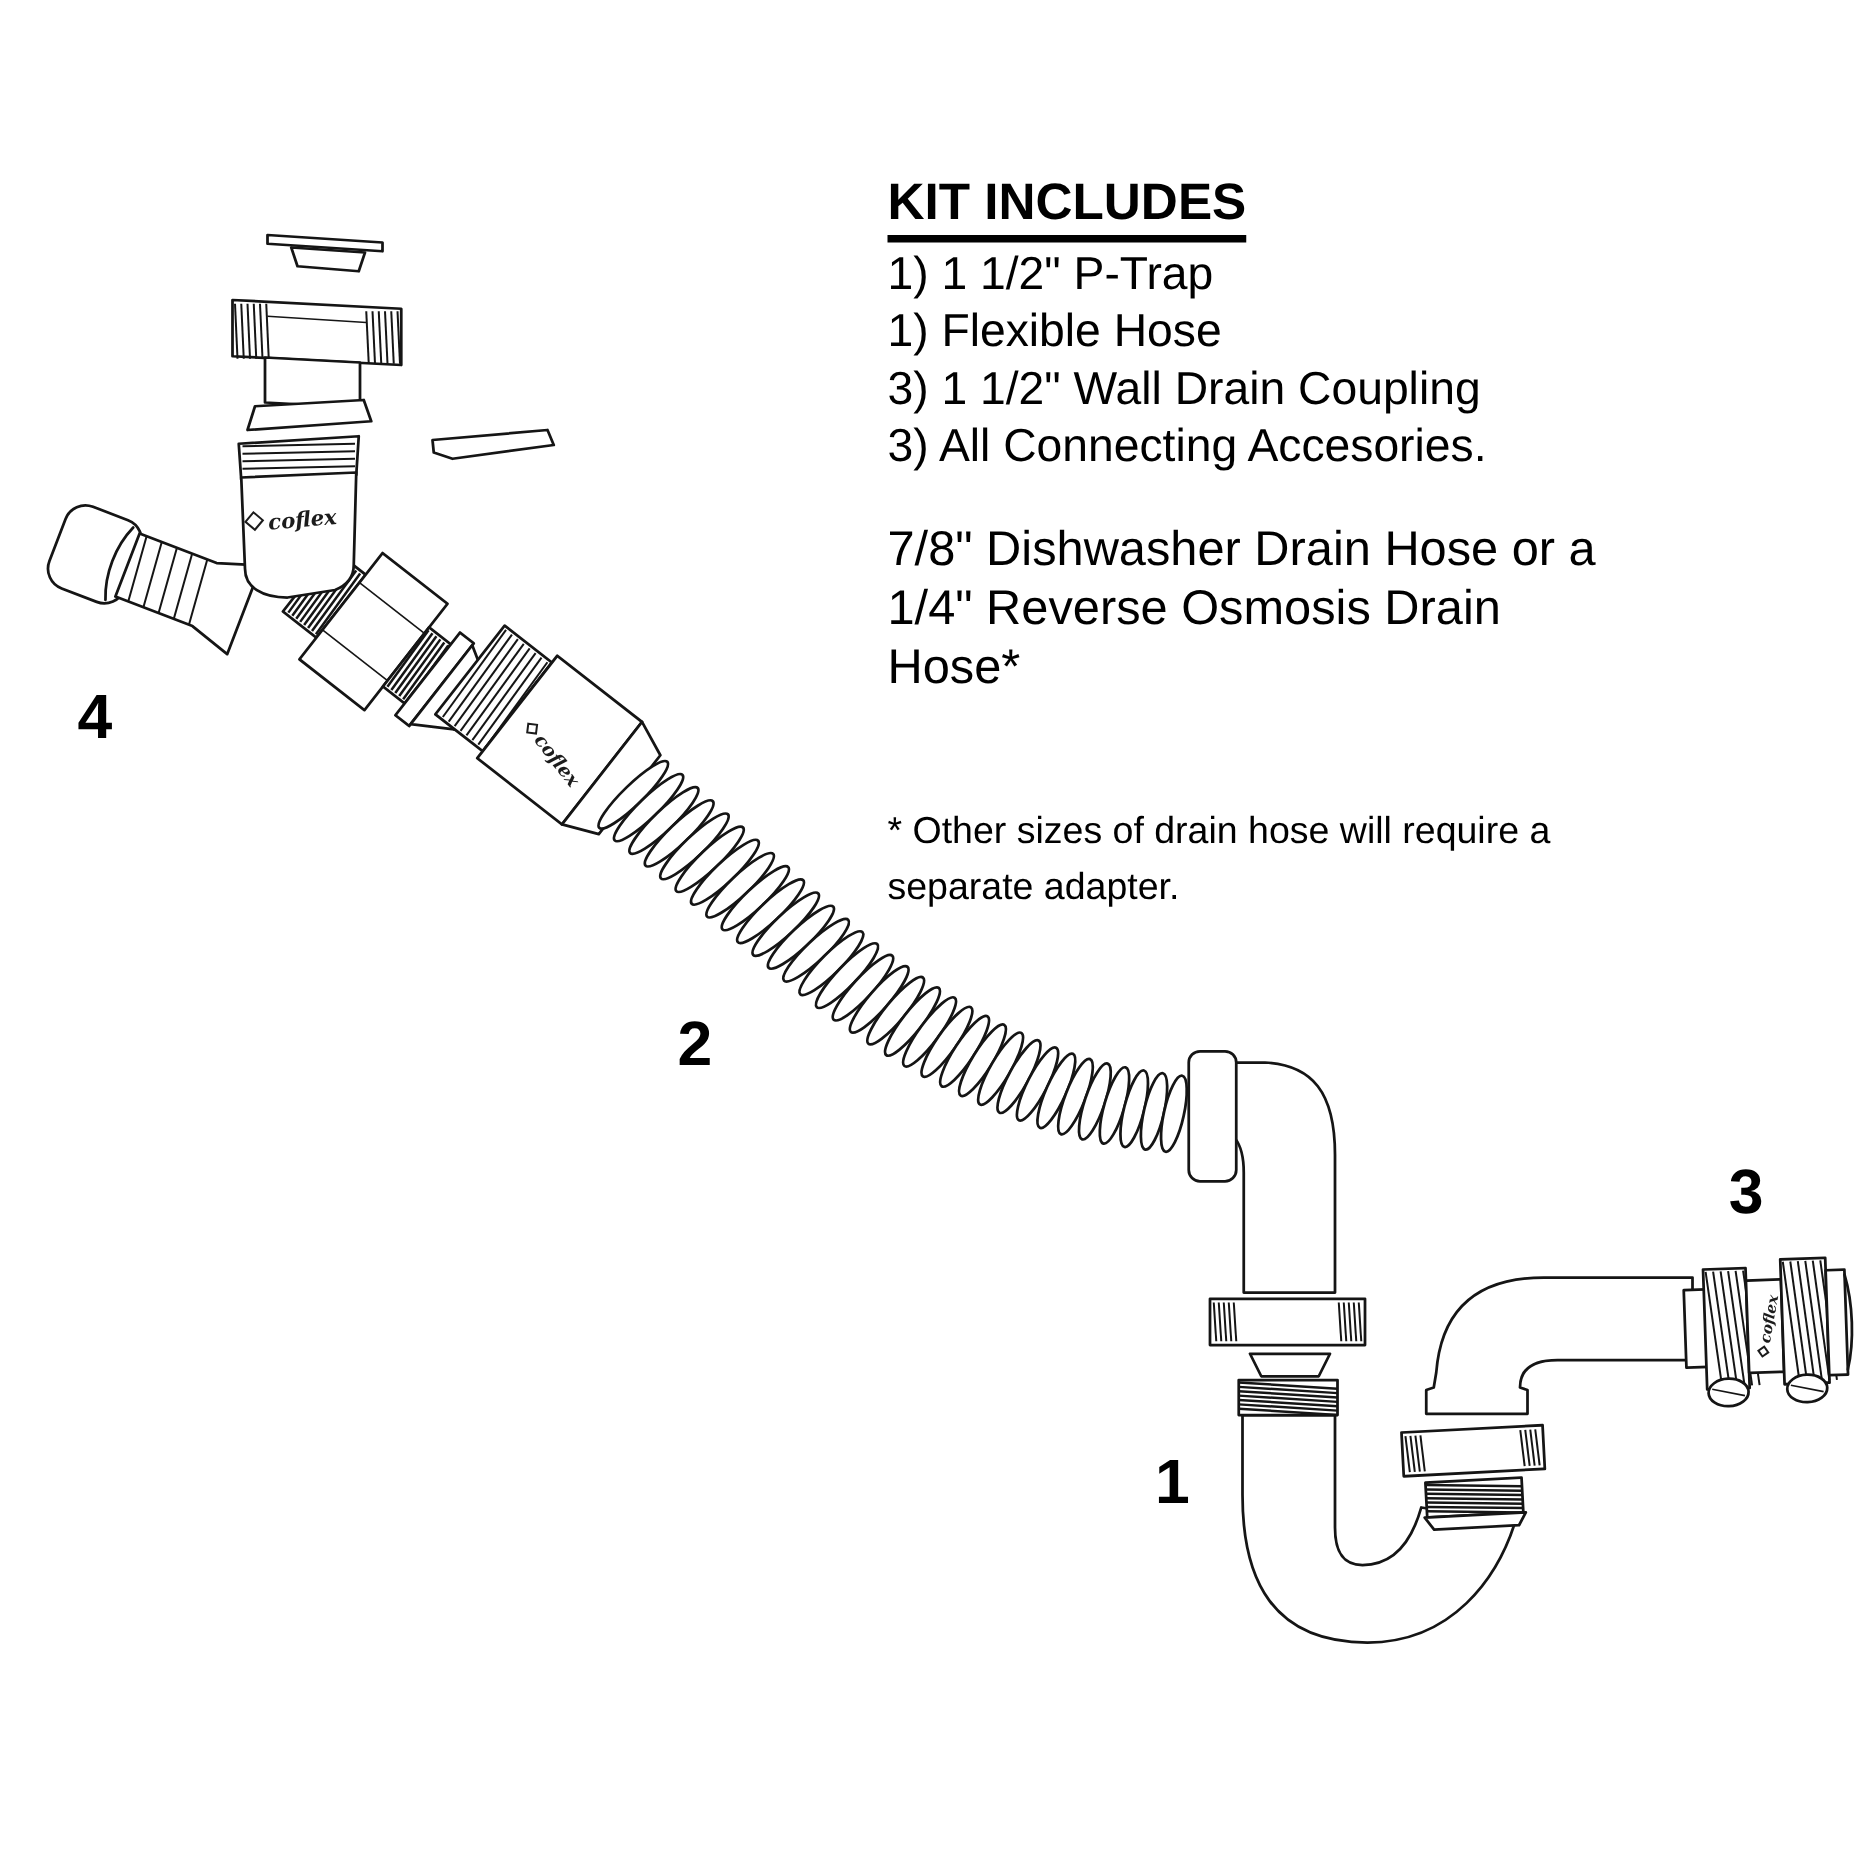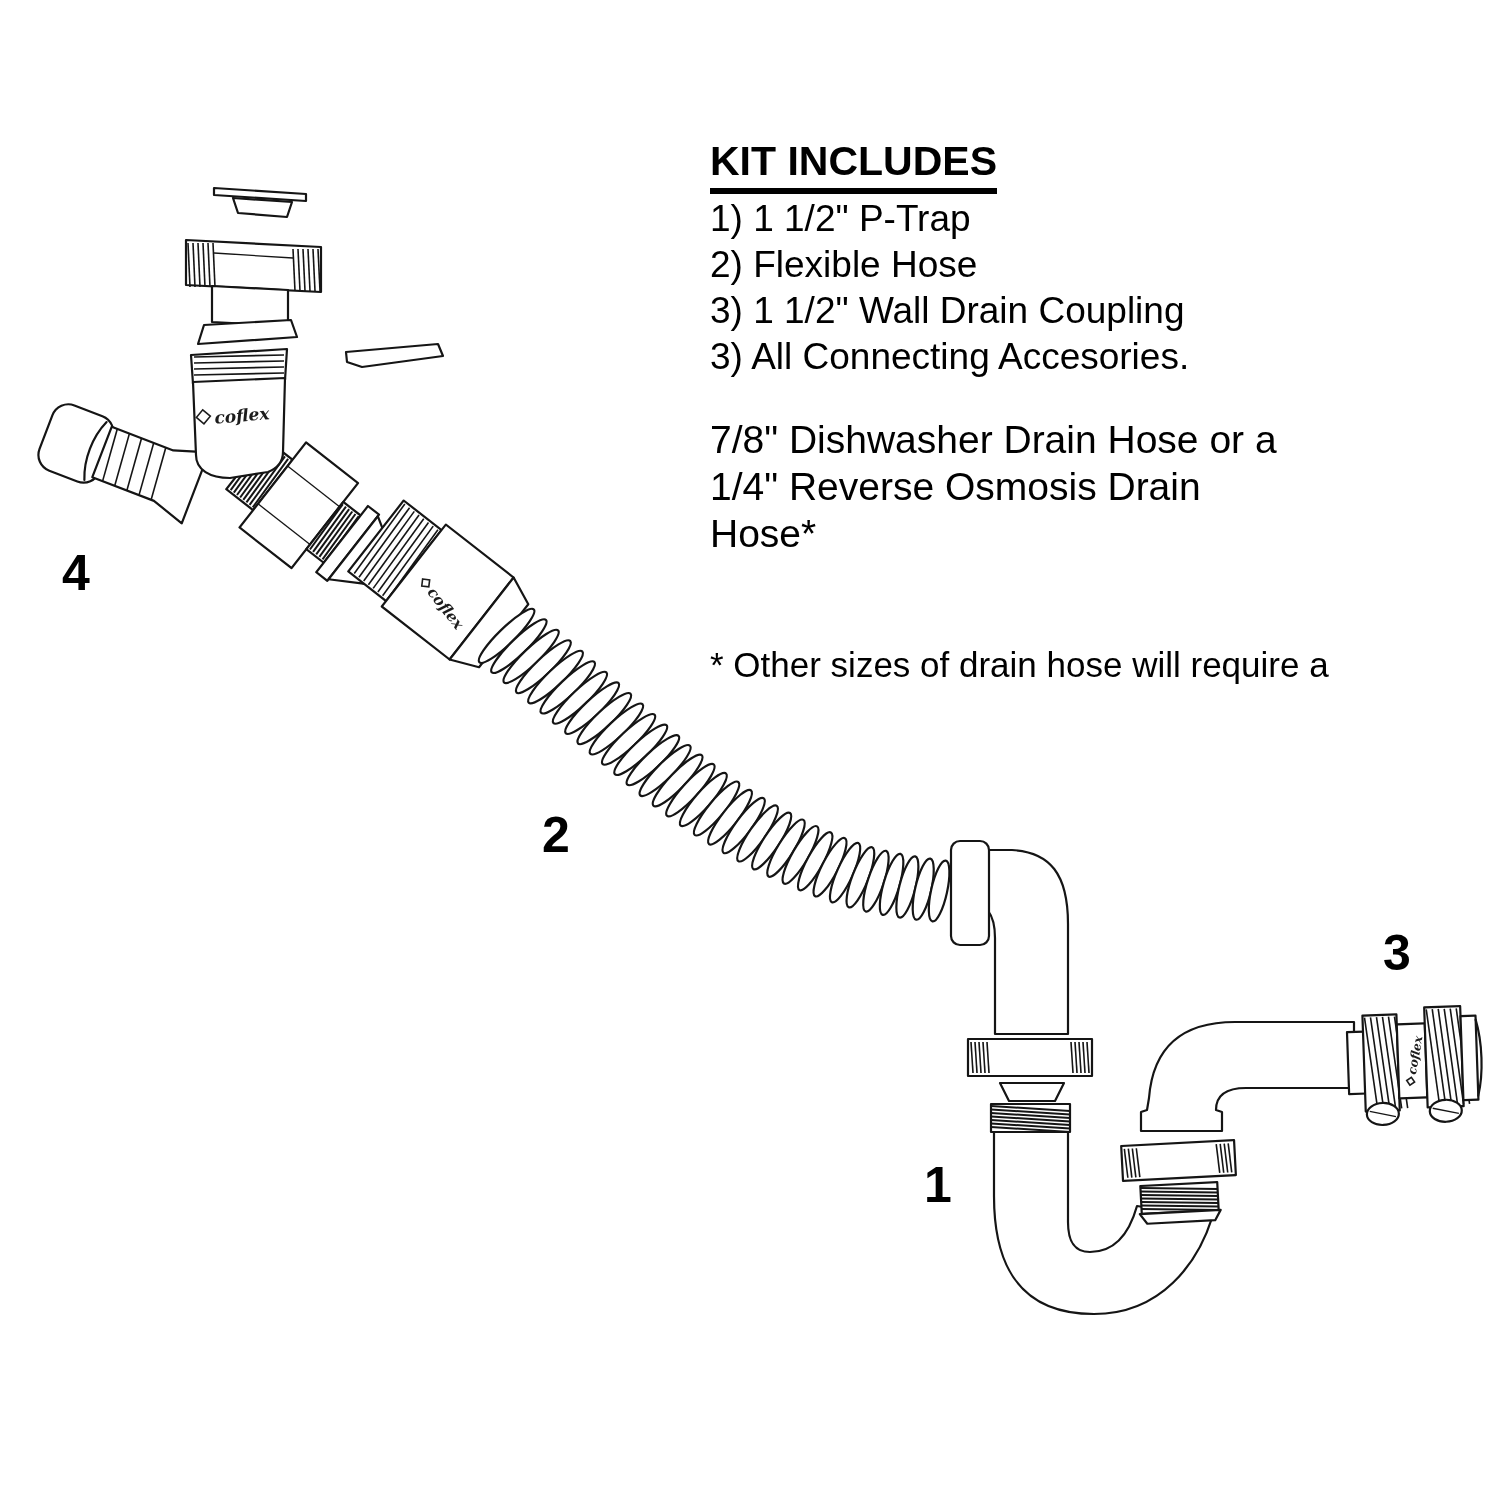--- a/index.html
+++ b/index.html
@@ -24,21 +24,21 @@
   .kit-title {
     position: absolute; left: 0; top: 138px;
     font-size: 41px; font-weight: bold;
     border-bottom: 6px solid #000;
     padding-bottom: 3px;
     display: inline-block;
     white-space: nowrap;
   }
   .kit-list { position: absolute; left: 0; top: 196px; font-size: 37px; line-height: 46px; white-space: nowrap; }
   .kit-desc { position: absolute; left: 0; top: 416px; font-size: 39px; line-height: 47px; white-space: nowrap; }
-  .kit-foot { position: absolute; left: 0; top: 642px; font-size: 35px; line-height: 45px; white-space: nowrap; }
+  .kit-foot { position: absolute; left: 0; top: 642px; font-size: 30px; line-height: 45px; white-space: nowrap; }
   
   .ln   { fill: #ffffff; stroke: #151515; stroke-width: 2.2; stroke-linejoin: round; }
   .ln-n { fill: none;    stroke: #151515; stroke-width: 2.2; stroke-linecap: round; }
   .thin { stroke: #151515; stroke-width: 1.3; }
   g.hatch line { stroke: #151515; stroke-width: 1.6; }
   g.hatch-dense line { stroke: #151515; stroke-width: 2; }
   #hose-ribs ellipse { fill: #ffffff; stroke: #151515; stroke-width: 2.2; }
   .logo { font-family: "DejaVu Serif", serif; font-style: italic; font-weight: bold; fill: #1c1c1c; }
   .logo-mark { fill: none; stroke: #1c1c1c; stroke-width: 1.6; }
   .plabel { font-family: "Liberation Sans", sans-serif; font-weight: bold; font-size: 50px; fill: #000; text-anchor: middle; }
@@ -328,26 +328,27 @@
     <text class="plabel" x="76" y="590">4</text>
     <text class="plabel" x="556" y="852">2</text>
     <text class="plabel" x="938" y="1202">1</text>
     <text class="plabel" x="1397" y="970">3</text>
   </svg>
 
   <div class="textblock">
     <div class="kit-title">KIT INCLUDES</div>
     <div class="kit-list">
       <div>1) 1 1/2" P-Trap</div>
-      <div>2) Flexible Hose</div>
+      <div>1) Flexible Hose</div>
       <div>3) 1 1/2" Wall Drain Coupling</div>
       <div>3) All Connecting Accesories.</div>
     </div>
     <div class="kit-desc">
       <div>7/8" Dishwasher Drain Hose or a</div>
       <div>1/4" Reverse Osmosis Drain</div>
       <div>Hose*</div>
     </div>
     <div class="kit-foot">
       <div>* Other sizes of drain hose will require a</div>
+      <div>separate adapter.</div>
     </div>
   </div>
 </div>
 
 </body></html>

